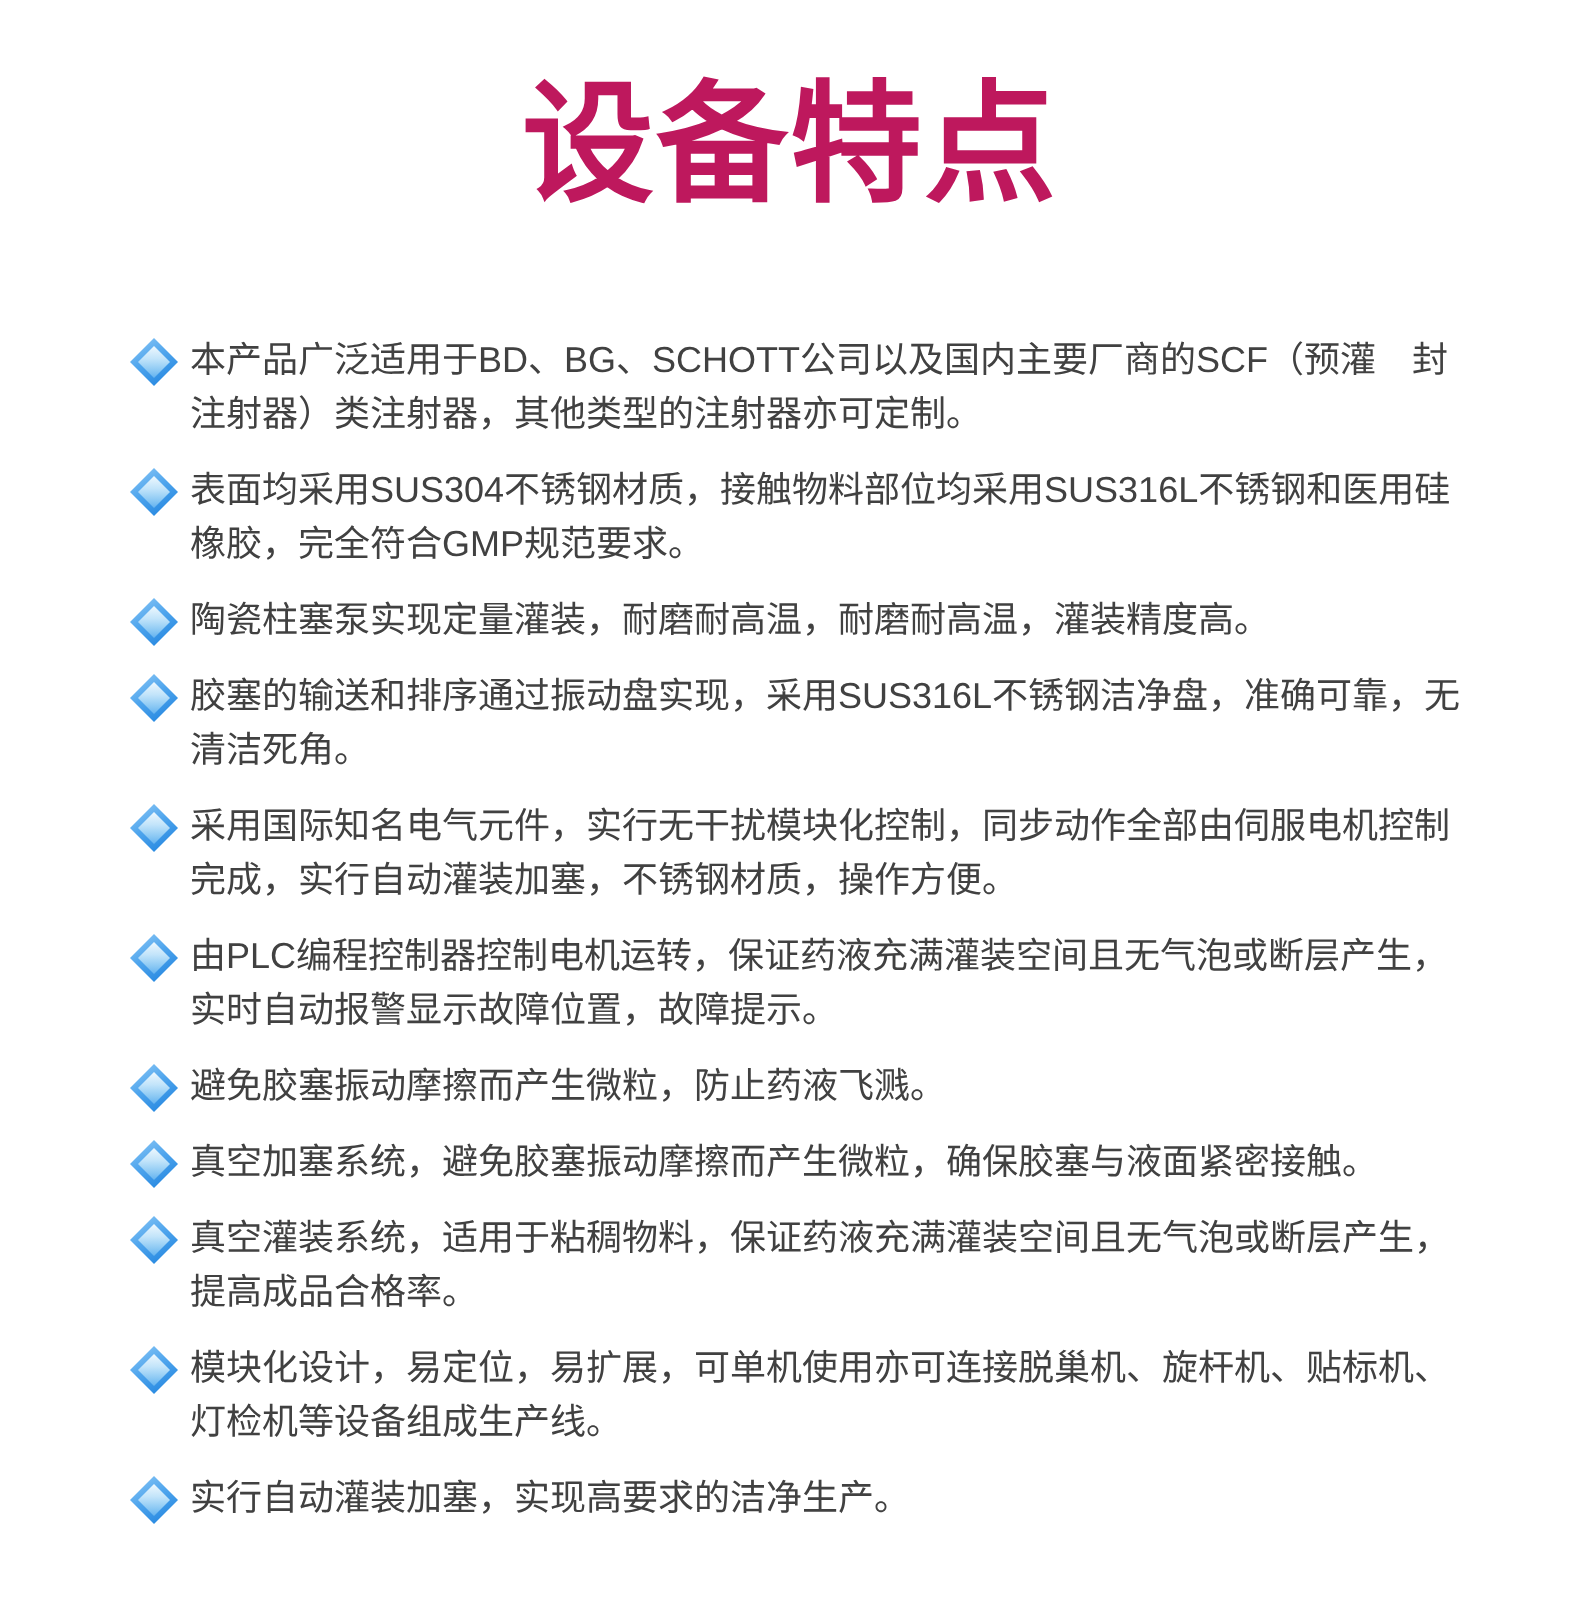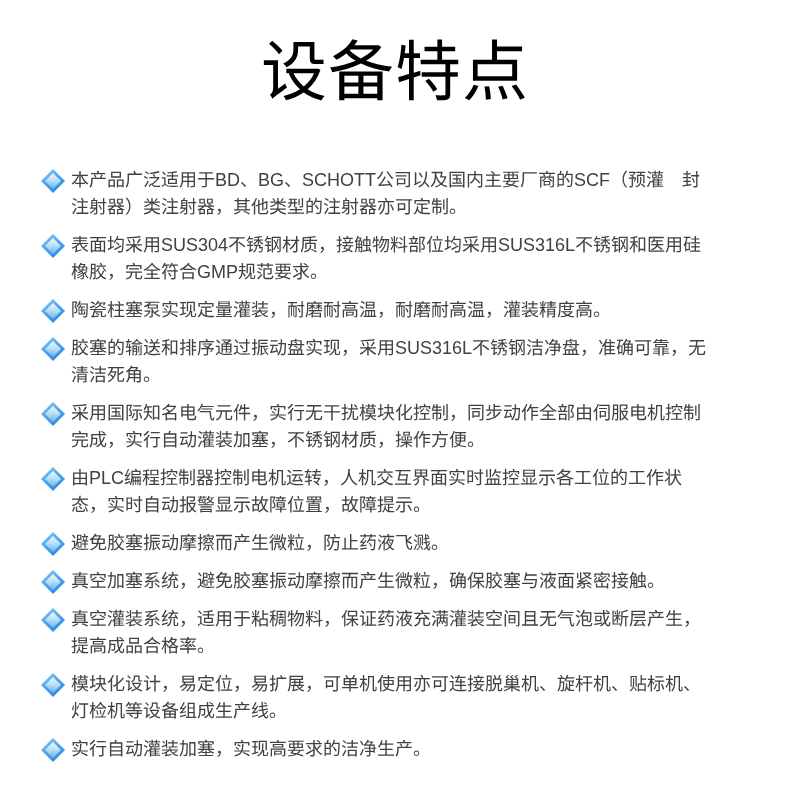--- a/index.html
+++ b/index.html
@@ -13,28 +13,28 @@
     height: 810px;
     background: #ffffff;
     overflow: hidden;
     font-family: "Liberation Sans", "DejaVu Sans", sans-serif;
   }
   .page-title {
     margin: 34px 0 0 0;
     text-align: center;
     font-size: 66px;
     line-height: 76px;
-    font-weight: 400;
+    font-weight: 700;
     letter-spacing: 1px;
-    color: #000000;
+    color: #be185d;
   }
   .feature-list {
     list-style: none;
-    margin: 57px 0 0 8px;
-    padding: 0 55px 0 32px;
+    margin: 57px 0 0 0;
+    padding: 0 55px 0 64px;
   }
   .feature-item {
     display: flex;
     align-items: flex-start;
     margin: 0 0 11px 0;
     font-size: 18px;
     line-height: 27px;
     color: #414141;
   }
   .gem {
@@ -93,21 +93,21 @@
       <span class="feature-text">胶塞的输送和排序通过振动盘实现，采用SUS316L不锈钢洁净盘，准确可靠，无清洁死角。</span>
     </li>
 
     <li class="feature-item">
       <span class="gem"></span>
       <span class="feature-text">采用国际知名电气元件，实行无干扰模块化控制，同步动作全部由伺服电机控制完成，实行自动灌装加塞，不锈钢材质，操作方便。</span>
     </li>
 
     <li class="feature-item">
       <span class="gem"></span>
-      <span class="feature-text">由PLC编程控制器控制电机运转，人机交互界面实时监控显示各工位的工作状态，实时自动报警显示故障位置，故障提示。</span>
+      <span class="feature-text">由PLC编程控制器控制电机运转，保证药液充满灌装空间且无气泡或断层产生，实时自动报警显示故障位置，故障提示。</span>
     </li>
 
     <li class="feature-item">
       <span class="gem"></span>
       <span class="feature-text">避免胶塞振动摩擦而产生微粒，防止药液飞溅。</span>
     </li>
 
     <li class="feature-item">
       <span class="gem"></span>
       <span class="feature-text">真空加塞系统，避免胶塞振动摩擦而产生微粒，确保胶塞与液面紧密接触。</span>

